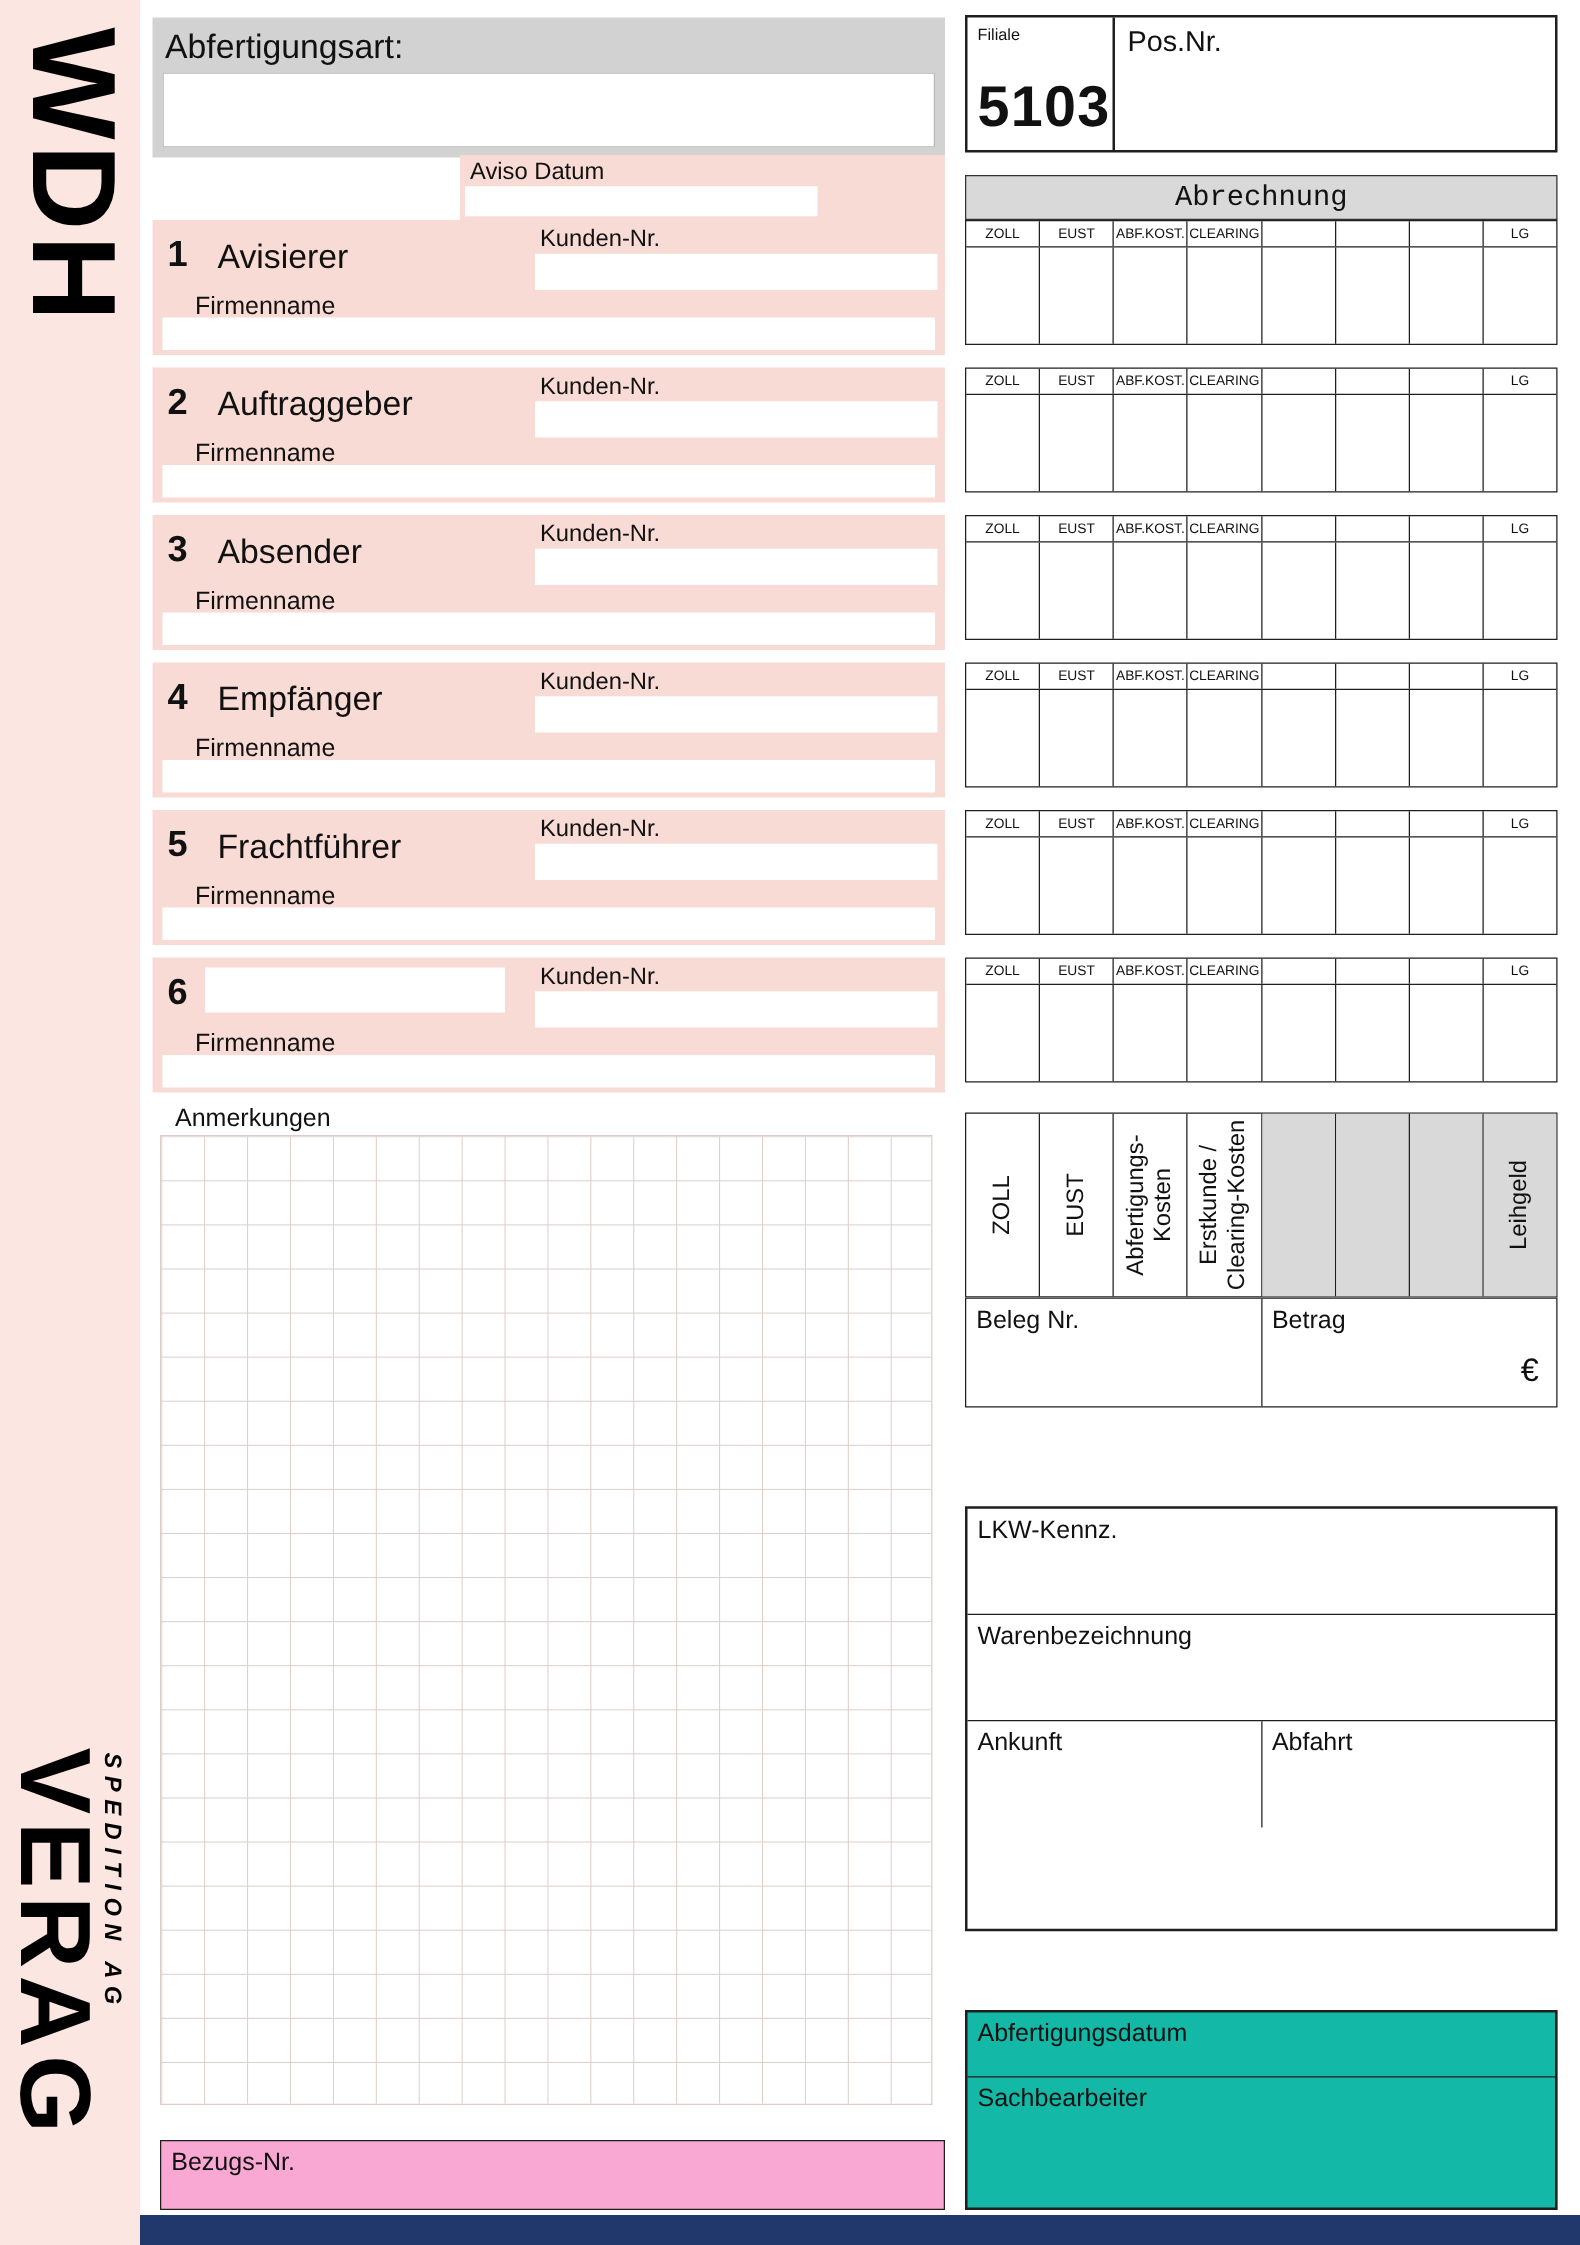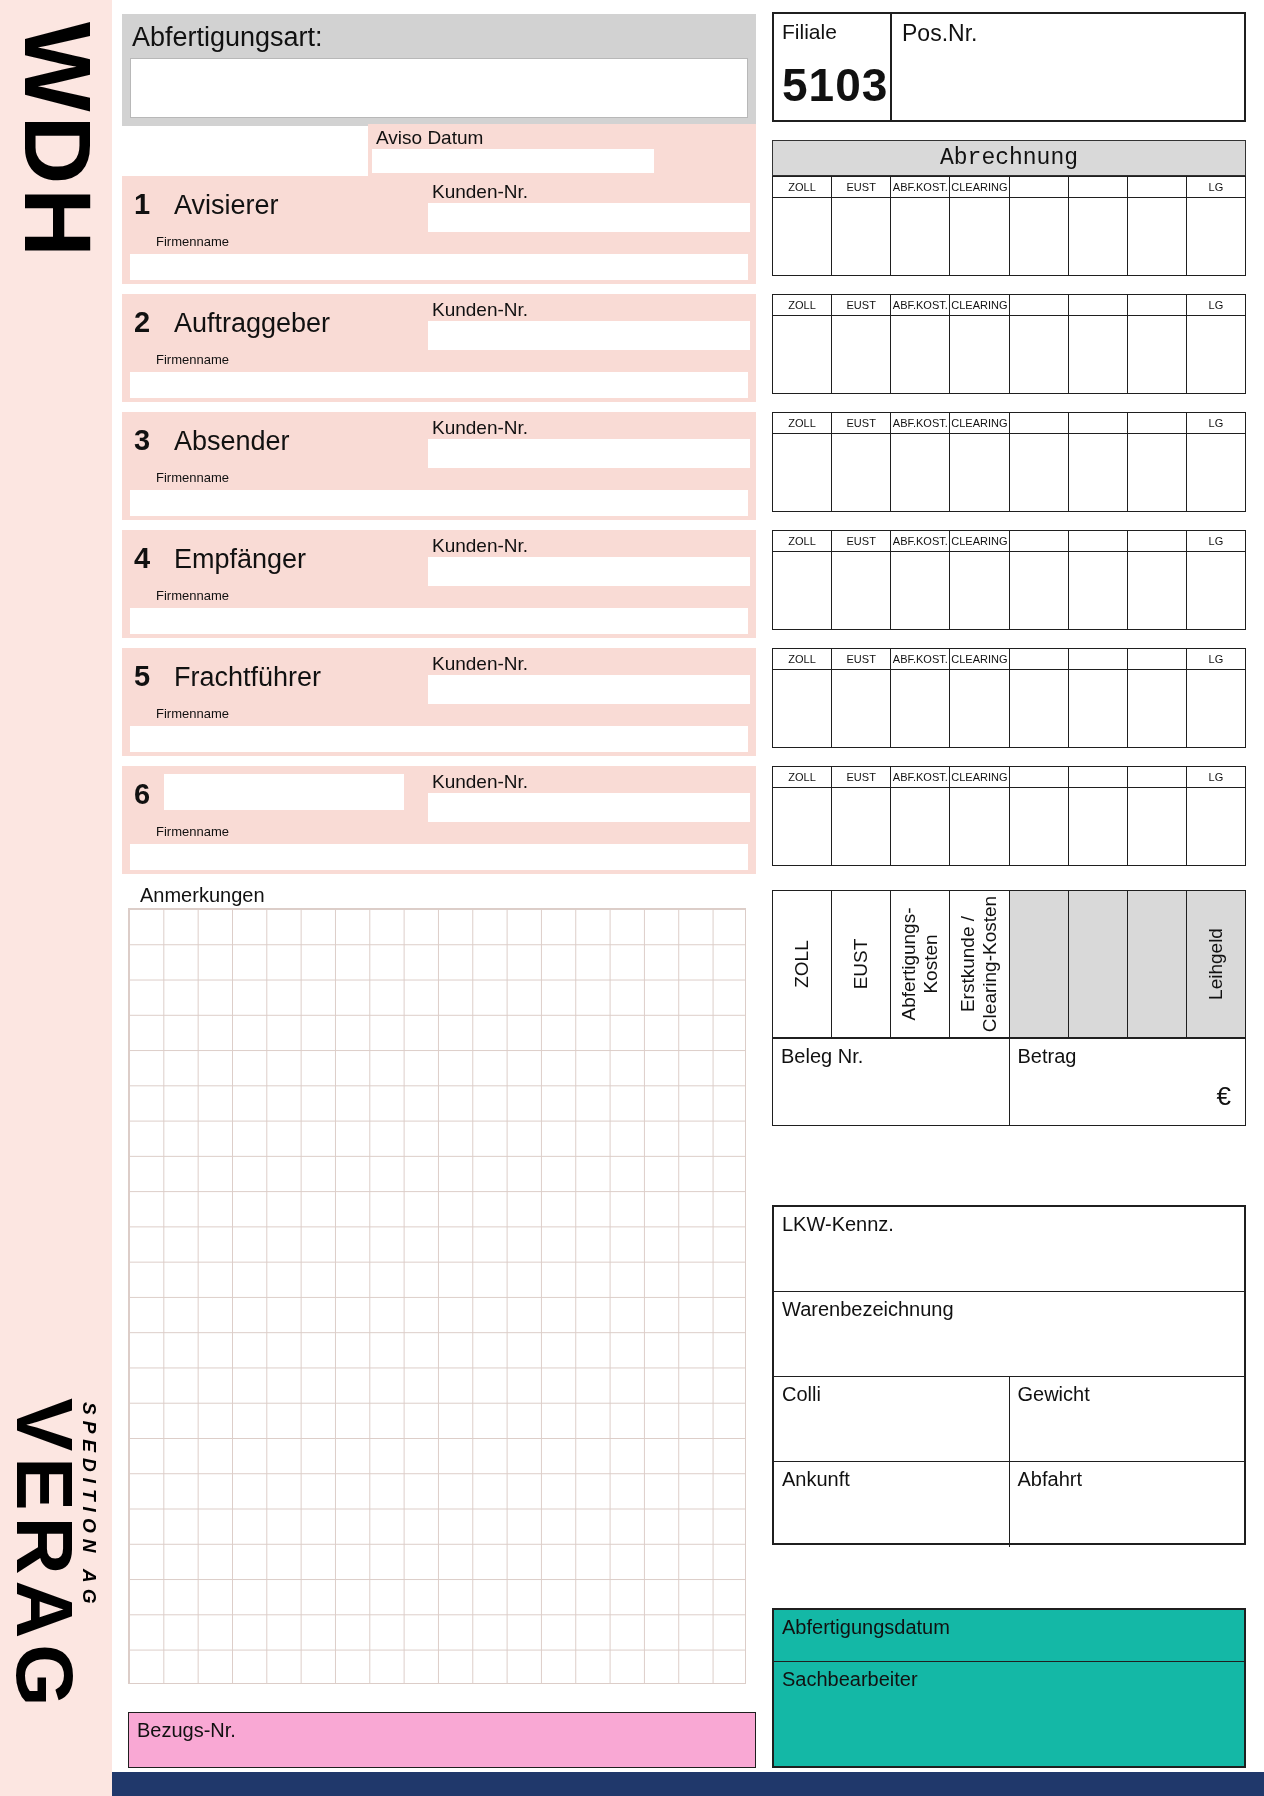--- a/index.html
+++ b/index.html
@@ -13,21 +13,21 @@
   .verag{ position: absolute; left: 4px;  top: 1398px; writing-mode: vertical-rl; font-size: 80px; font-weight: bold; line-height: 1; letter-spacing: 6px; color: #000; }
   .sped { position: absolute; left: 78px; top: 1402px; writing-mode: vertical-rl; font-size: 19px; font-weight: bold; font-style: italic; letter-spacing: 6px; color: #000; }
 
   
   .abf-block { position: absolute; left: 122px; top: 14px; width: 634px; height: 112px; background: #d2d2d2; }
   .abf-label { position: absolute; left: 10px; top: 8px; font-size: 27px; }
   .abf-input { position: absolute; left: 8px; top: 44px; width: 618px; height: 60px; background: #fff; border: 1px solid #b8b8b8; }
 
   .fil-block { position: absolute; left: 772px; top: 12px; width: 474px; height: 110px; border: 2px solid #1f1f1f; background: #fff; display: flex; }
   .fil-cell  { width: 118px; border-right: 2px solid #1f1f1f; position: relative; }
-  .fil-label { position: absolute; left: 8px; top: 6px; font-size: 21px; }
+  .fil-label { position: absolute; left: 8px; top: 6px; font-size: 13px; }
   .fil-value { position: absolute; left: 8px; bottom: 8px; font-size: 46px; font-weight: bold; letter-spacing: 1px; }
   .pos-cell  { flex: 1; position: relative; }
   .pos-label { position: absolute; left: 10px; top: 6px; font-size: 23px; }
 
   
   .aviso { position: absolute; left: 368px; top: 124px; width: 388px; height: 52px; background: #f9dbd5; }
   .aviso-label { position: absolute; left: 8px; top: 3px; font-size: 19px; }
   .aviso-input { position: absolute; left: 4px; top: 25px; width: 282px; height: 24px; background: #fff; }
 
   
@@ -39,21 +39,21 @@
   .g-body { flex: 1; display: flex; }
   .g-cell { flex: 1; border-right: 1px solid #1f1f1f; }
   .g-cell:last-child { border-right: none; }
 
   
   .party { position: absolute; left: 122px; width: 634px; height: 108px; background: #f9dbd5; }
   .p-num   { position: absolute; left: 12px; top: 12px; font-size: 29px; font-weight: bold; }
   .p-name  { position: absolute; left: 52px; top: 14px; font-size: 27px; }
   .p-klabel{ position: absolute; left: 310px; top: 5px; font-size: 19px; }
   .p-kinput{ position: absolute; left: 306px; top: 27px; width: 322px; height: 29px; background: #fff; }
-  .p-flabel{ position: absolute; left: 34px; top: 58px; font-size: 13px; }
+  .p-flabel{ position: absolute; left: 34px; top: 58px; font-size: 20px; }
   .p-finput{ position: absolute; left: 8px; top: 78px; width: 618px; height: 26px; background: #fff; }
   .p-nameinput { position: absolute; left: 42px; top: 8px; width: 240px; height: 36px; background: #fff; }
 
   
   .anm-label { position: absolute; left: 140px; top: 884px; font-size: 20px; }
   .anm-grid  { position: absolute; left: 128px; top: 908px; width: 618px; height: 776px;
     border: 1px solid #dccdc8;
     background-image: linear-gradient(to right, #dccdc8 1px, transparent 1px),
                       linear-gradient(to bottom, #dccdc8 1px, transparent 1px);
     background-size: 34.33px 35.27px; background-color: #fff; }
@@ -347,28 +347,20 @@
 
   <div class="shipment">
     <div class="ship-row">
       <span class="cell-label">LKW-Kennz.</span>
     </div>
     <div class="ship-row">
       <span class="cell-label">Warenbezeichnung</span>
     </div>
     <div class="ship-row split">
       <div class="ship-cell">
-        <span class="cell-label">Colli</span>
-      </div>
-      <div class="ship-cell">
-        <span class="cell-label">Gewicht</span>
-      </div>
-    </div>
-    <div class="ship-row split">
-      <div class="ship-cell">
         <span class="cell-label">Ankunft</span>
       </div>
       <div class="ship-cell">
         <span class="cell-label">Abfahrt</span>
       </div>
     </div>
   </div>
 
   <div class="processing">
     <div class="proc-row1">

